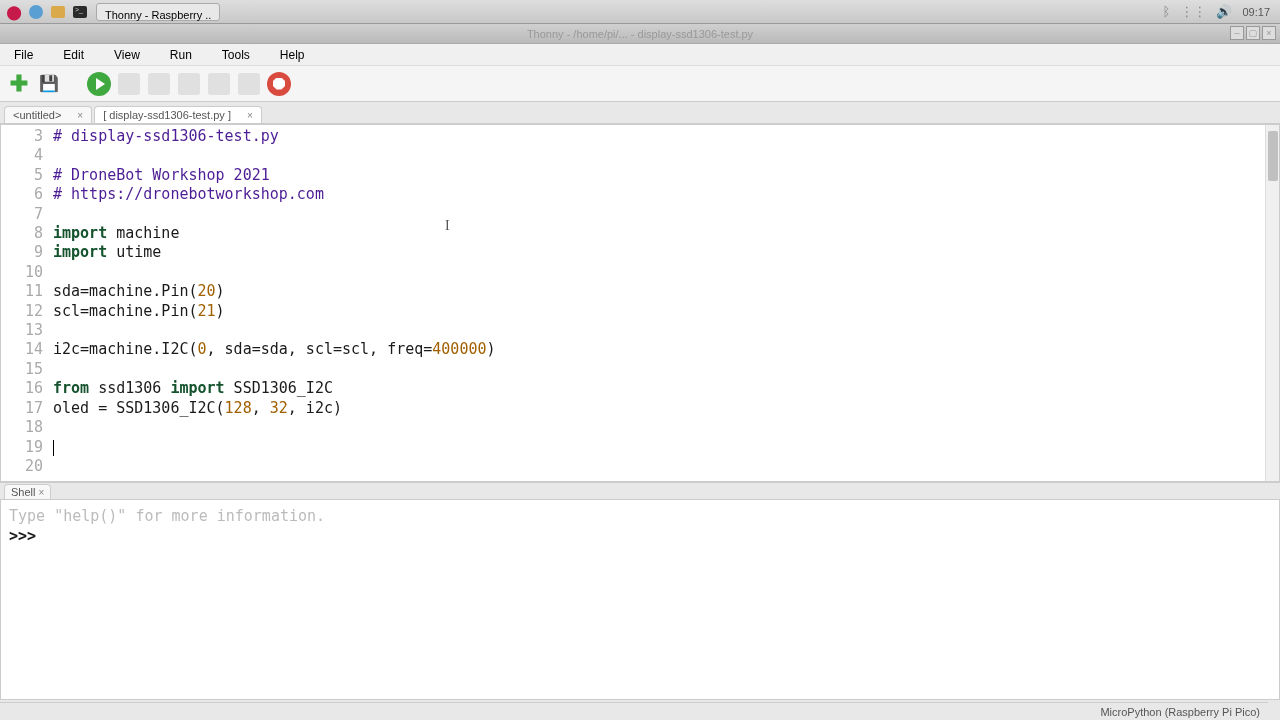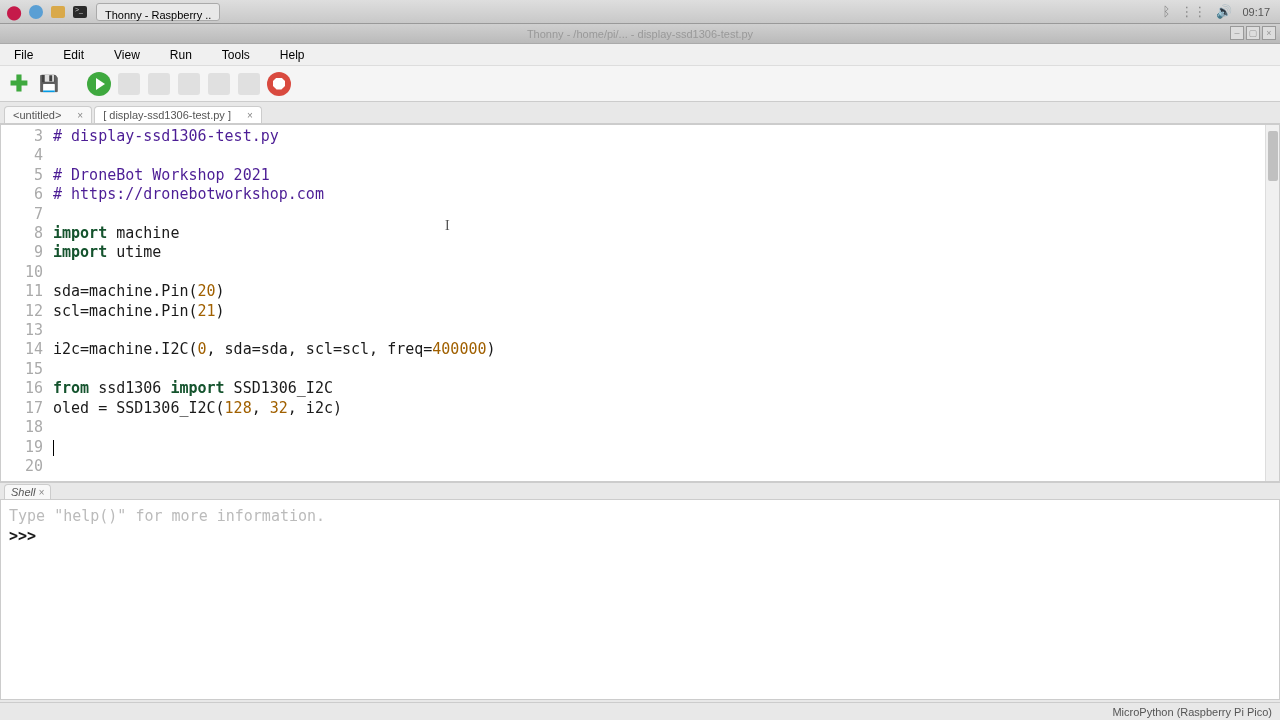--- a/index.html
+++ b/index.html
@@ -237,39 +237,38 @@
   border-top: 1px solid #ccc;
   border-bottom: 1px solid #ccc;
 }
 .shell-tab {
   background: #f8f8f8;
   border: 1px solid #ccc;
   border-bottom: none;
   padding: 1px 6px;
   border-radius: 4px 4px 0 0;
   color: #555;
-  font-style: italic;
 }
 .shell-area {
   background: #fff;
   height: 200px;
   font-family: "DejaVu Sans Mono", monospace;
   font-size: 15px;
   padding: 6px 8px;
   line-height: 20px;
   border: 1px solid #ccc;
   border-top: none;
 }
 .shell-banner { color: #bbb; }
 .shell-prompt { color: #1a1a1a; font-weight: bold; }
 
 
 .statusbar {
   position: absolute;
-  bottom: 0; left: 0; right: 0;
+  bottom: 0; left: 0; right: 12px;
   height: 18px;
   background: #e8e8e8;
   border-top: 1px solid #ccc;
   display: flex;
   justify-content: flex-end;
   align-items: center;
   padding: 0 8px;
   font-size: 11px;
   color: #555;
 }

